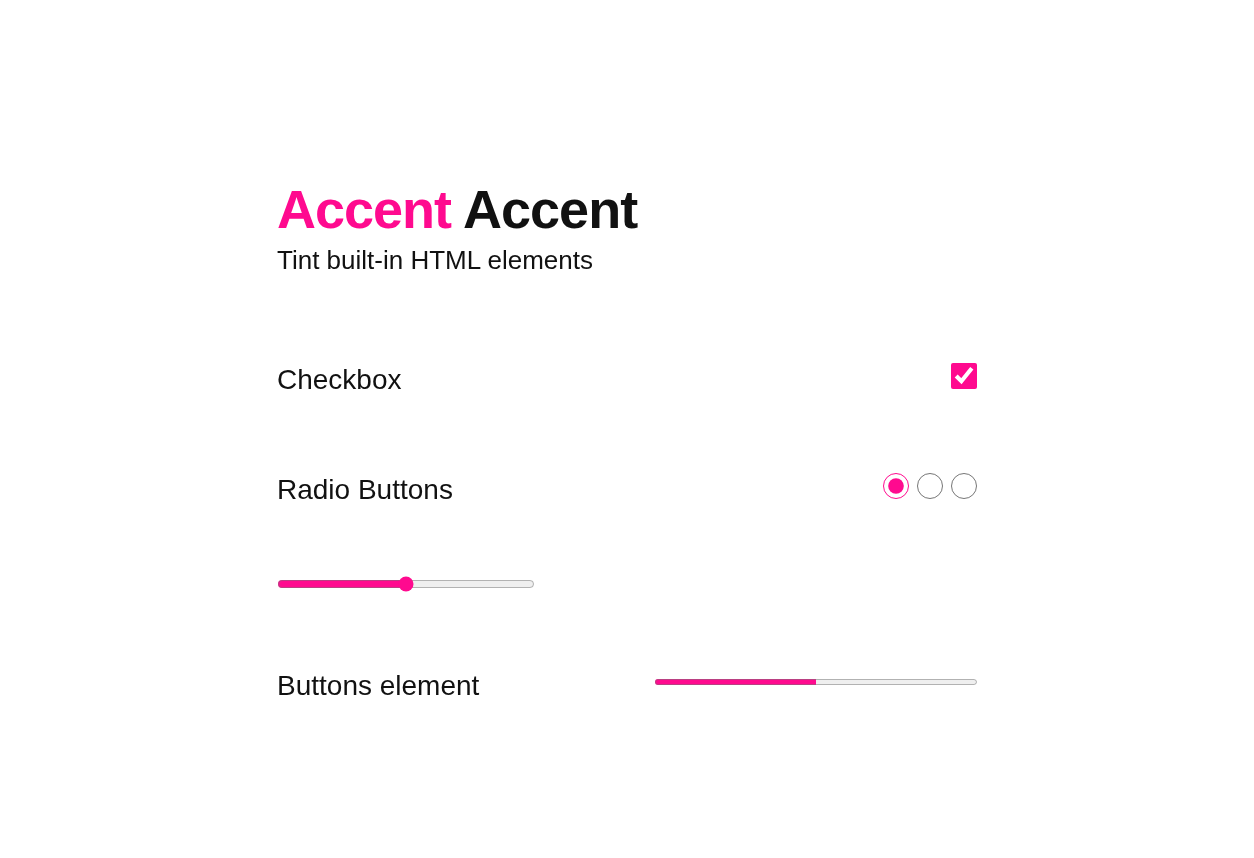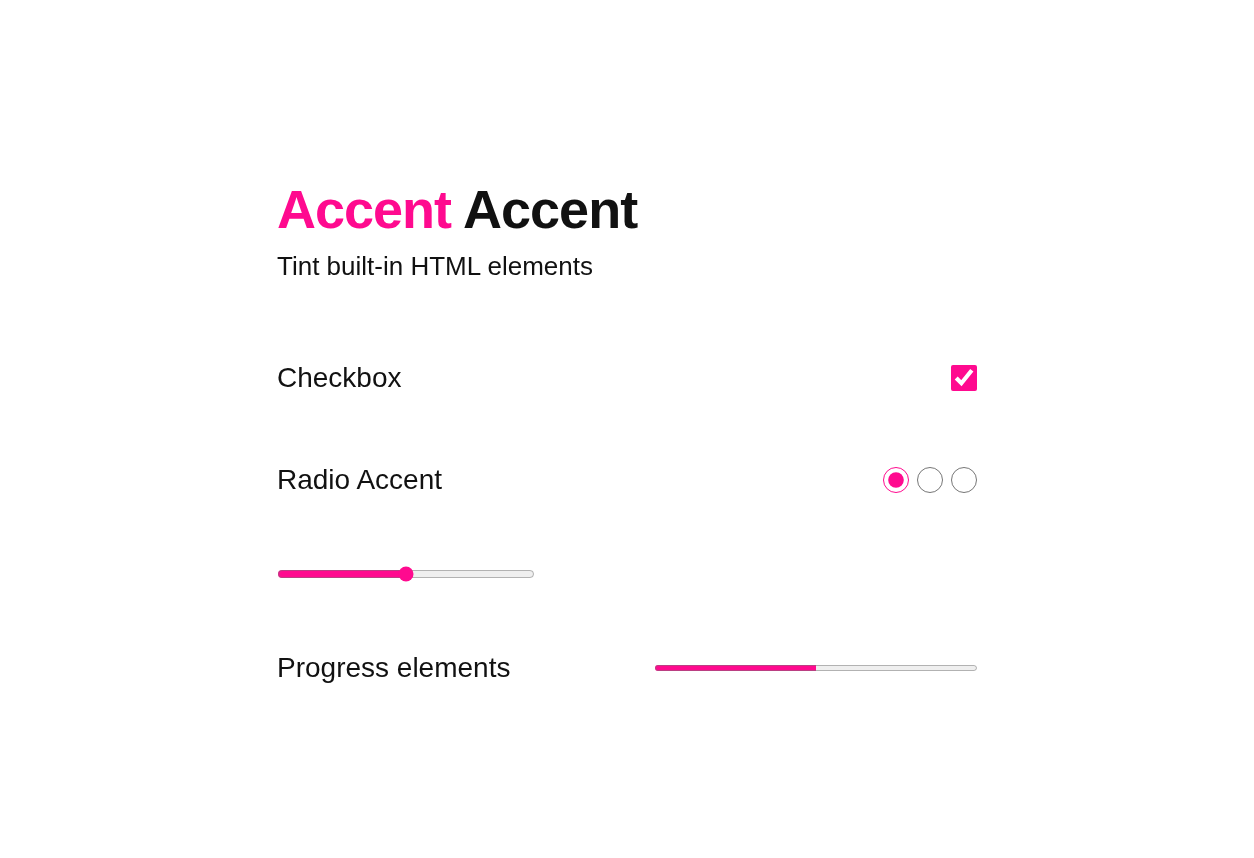--- a/index.html
+++ b/index.html
@@ -24,35 +24,36 @@
       line-height: 1.1;
       color: #111;
     }
     h1 .accent {
       color: #ff0a8f;
     }
     .subtitle {
       font-size: 26px;
       font-weight: 400;
       color: #111;
-      margin-top: 12px;
+      margin-top: 6px;
     }
     .row {
       display: flex;
       justify-content: space-between;
       align-items: center;
       margin-top: 70px;
     }
     .row:first-of-type {
       margin-top: 80px;
     }
     .label {
       font-size: 28px;
       font-weight: 400;
       color: #111;
+      margin-top: 8px;
     }
     input[type="checkbox"],
     input[type="radio"],
     input[type="range"],
     progress {
       accent-color: #ff0a8f;
     }
     input[type="checkbox"] {
       width: 26px;
       height: 26px;
@@ -84,29 +85,29 @@
     <span class="accent">Accent</span><span> Accent</span>
   </h1>
   <p class="subtitle">Tint built-in HTML elements</p>
 
   <div class="row">
     <span class="label">Checkbox</span>
     <input type="checkbox" id="cb" checked="" style="">
   </div>
 
   <div class="row">
-    <span class="label">Radio Accent</span>
+    <span class="label">Radio Buttons</span>
     <div class="radio-group">
       <input type="radio" name="rg" id="r0" checked="" style="">
       <input type="radio" name="rg" id="r1" style="">
       <input type="radio" name="rg" id="r2" style="">
     </div>
   </div>
 
   <div class="row">
     <input type="range" id="rng" min="0" max="100" value="50" style="">
   </div>
 
   <div class="row">
-    <span class="label">Progress elements</span>
+    <span class="label">Buttons element</span>
     <progress id="prg" max="100" value="50"></progress>
   </div>
 </div>
 
 </body></html>

